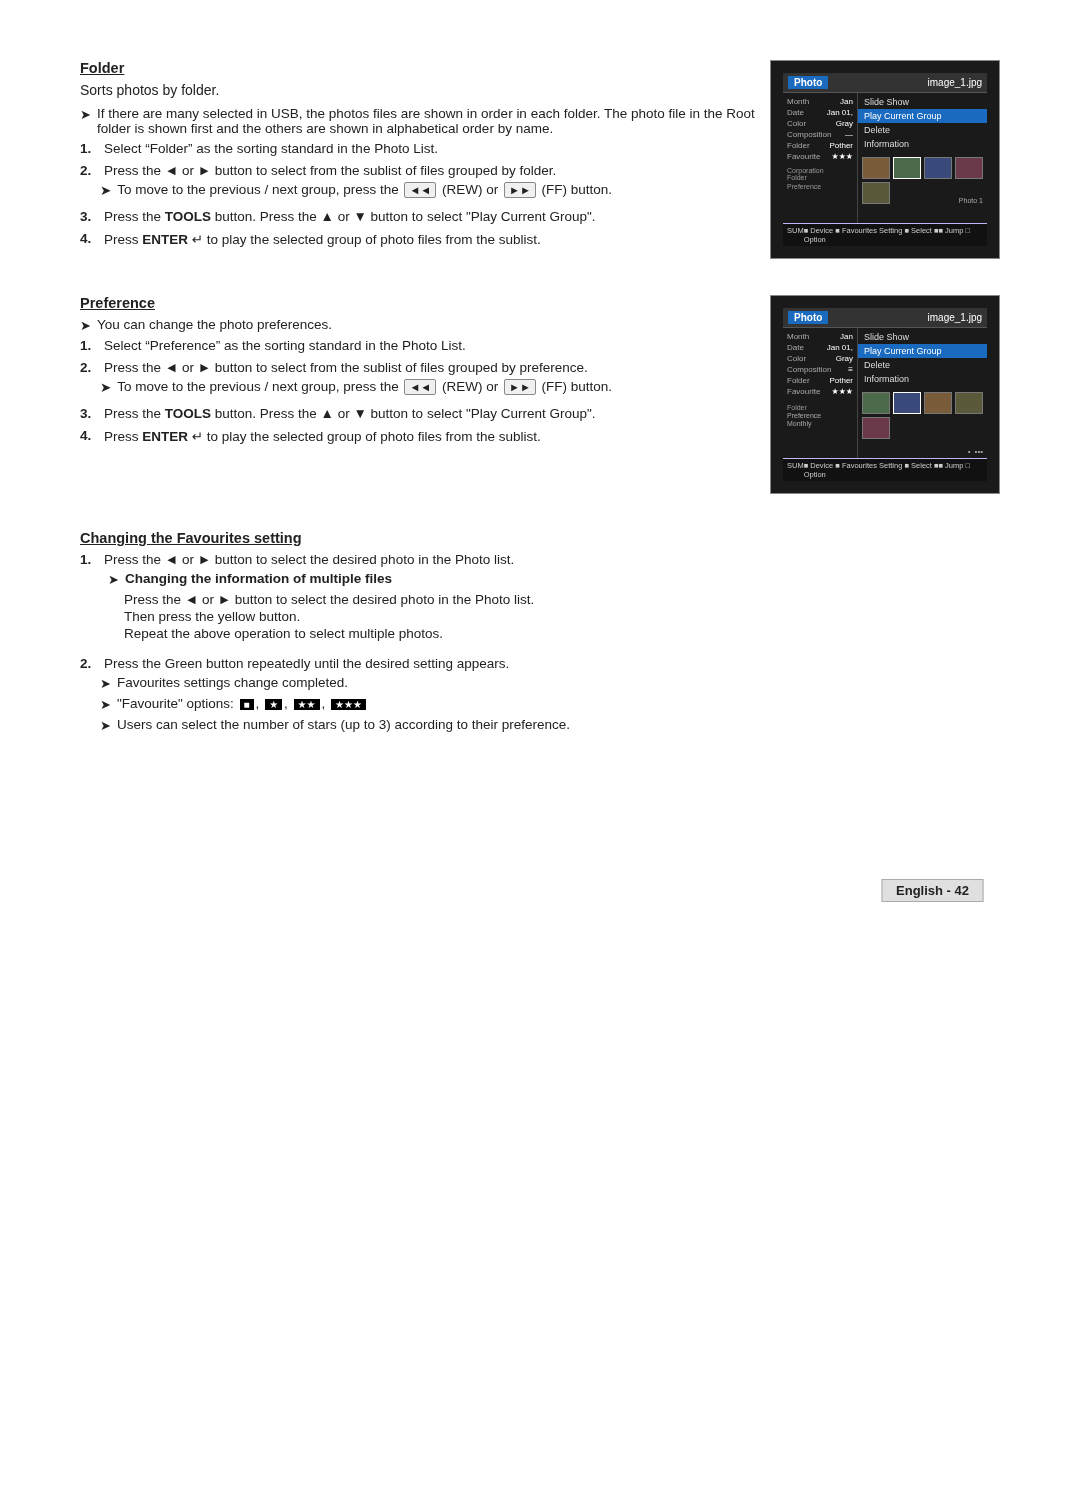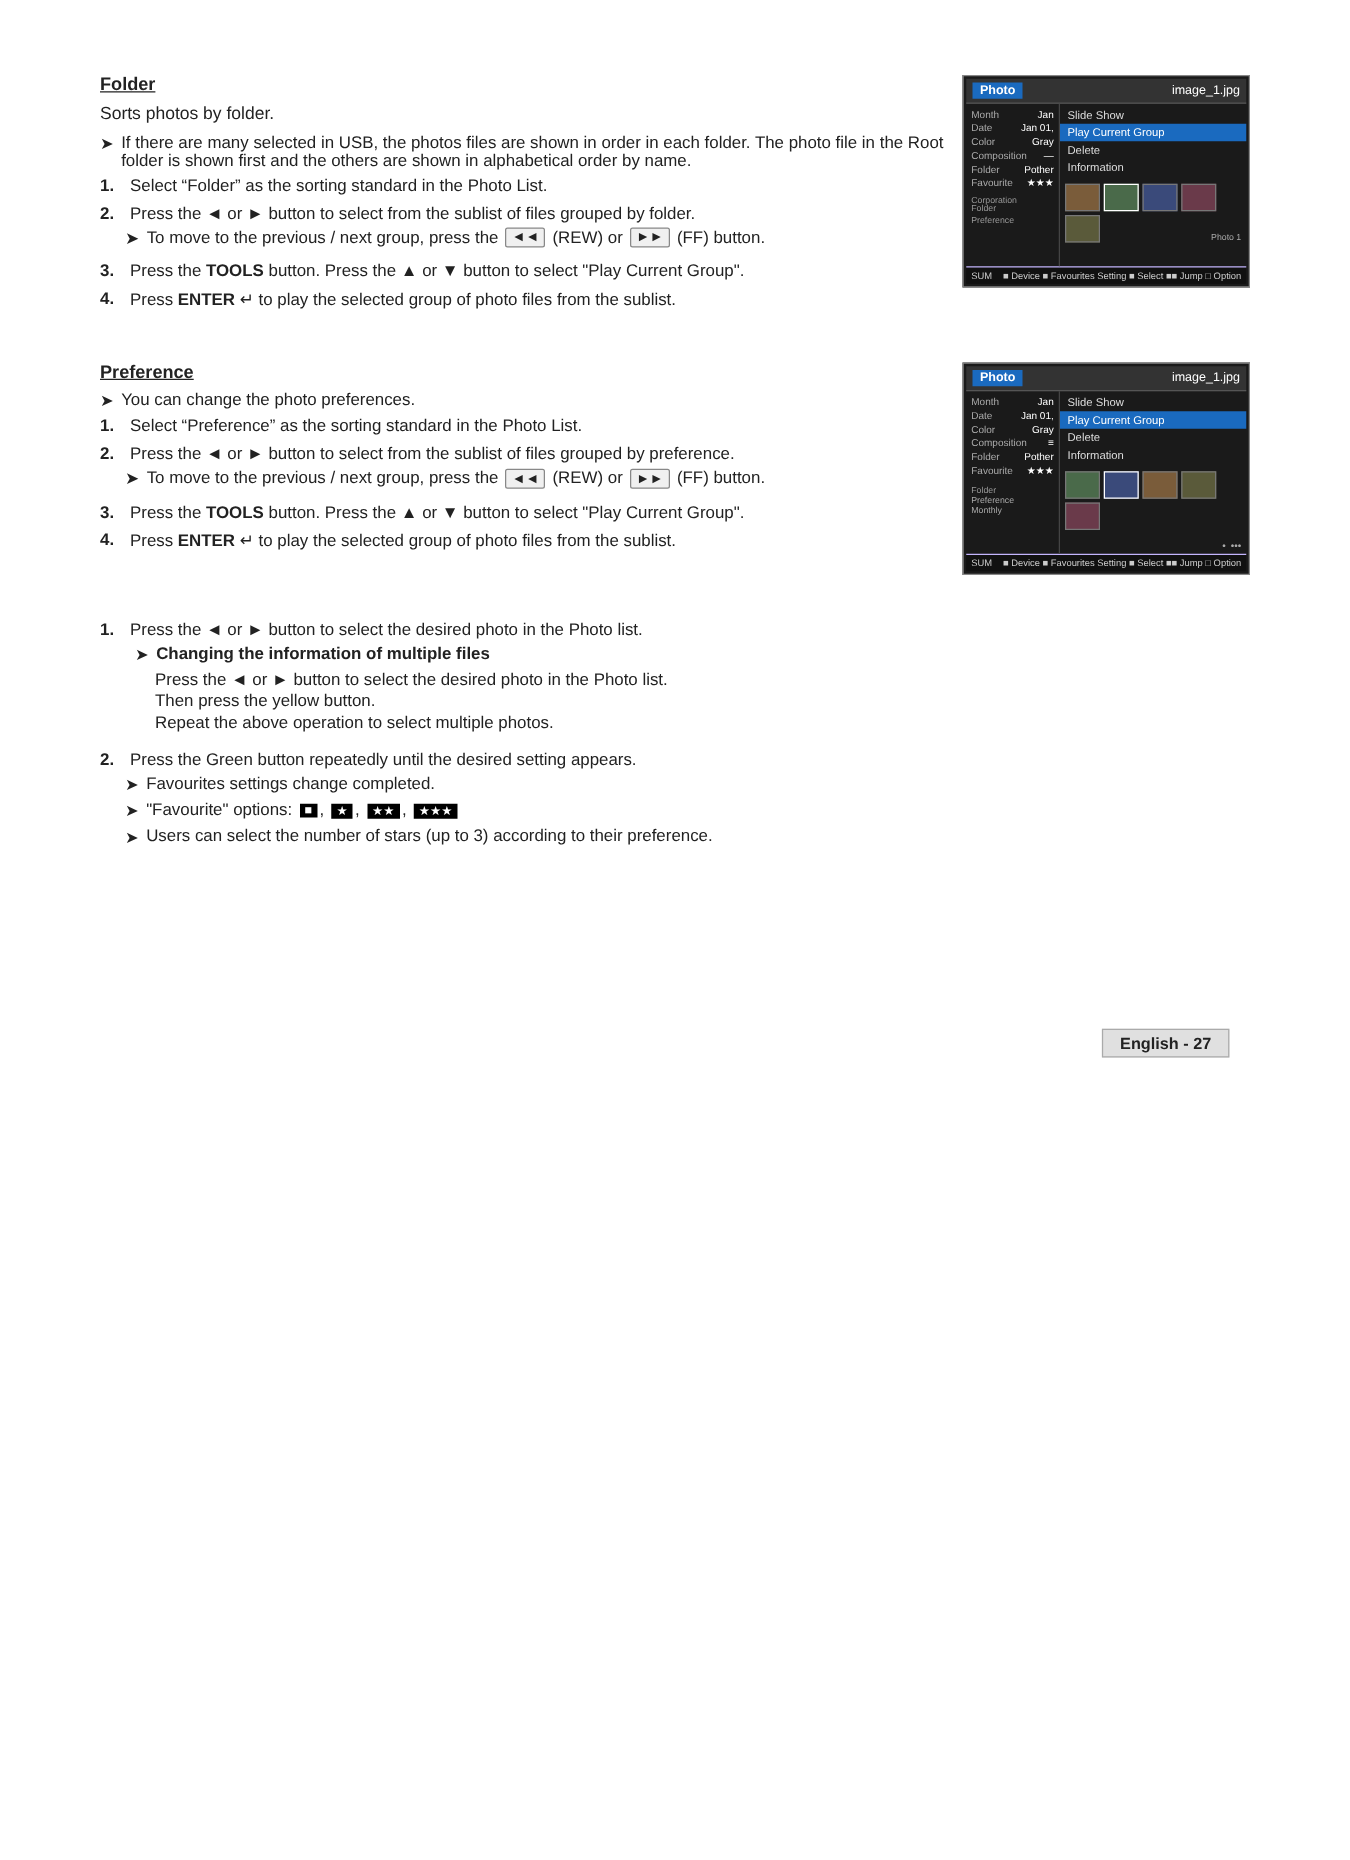--- a/index.html
+++ b/index.html
@@ -78,21 +78,21 @@
 
     
     .screenshot-box {
       width: 230px;
       flex-shrink: 0;
       border: 1px solid #888;
       background: #1a1a1a;
       color: #fff;
       font-size: 10px;
       font-family: Arial, sans-serif;
-      padding: 2px;
+      padding: 12px;
       overflow: hidden;
       position: relative;
     }
 
     .sc-header {
       display: flex;
       background: #333;
       padding: 3px 5px;
       justify-content: space-between;
       align-items: center;
@@ -434,20 +434,21 @@
       </div>
       <div class="sc-footer">
         <span>SUM</span>
         <span>■ Device ■ Favourites Setting ■ Select ■■ Jump □ Option</span>
       </div>
     </div>
   </div>
 </div>
 
 <div class="section">
+  <div class="section-title">Changing the Favourites setting</div>
 
   <ol class="numbered-list">
     <li style="flex-direction:column; align-items:flex-start;">
       <div style="display:flex;">
         <span class="num bold">1.</span>
         <span>Press the ◄ or ► button to select the desired photo in the Photo list.</span>
       </div>
       <div class="sub-section">
         <div class="arrow-item" style="margin-bottom: 3px;">
           <span class="arrow">➤</span>
@@ -478,15 +479,15 @@
           <span class="arrow">➤</span>
           <span>Users can select the number of stars (up to 3) according to their preference.</span>
         </div>
       </div>
     </li>
   </ol>
 </div>
 
 <div style="text-align:center; margin-top:80px;">
   <span class="page-footer">
-    <span>English - 27</span>
+    <span>English - 42</span>
   </span>
 </div>
 
 </body></html>

